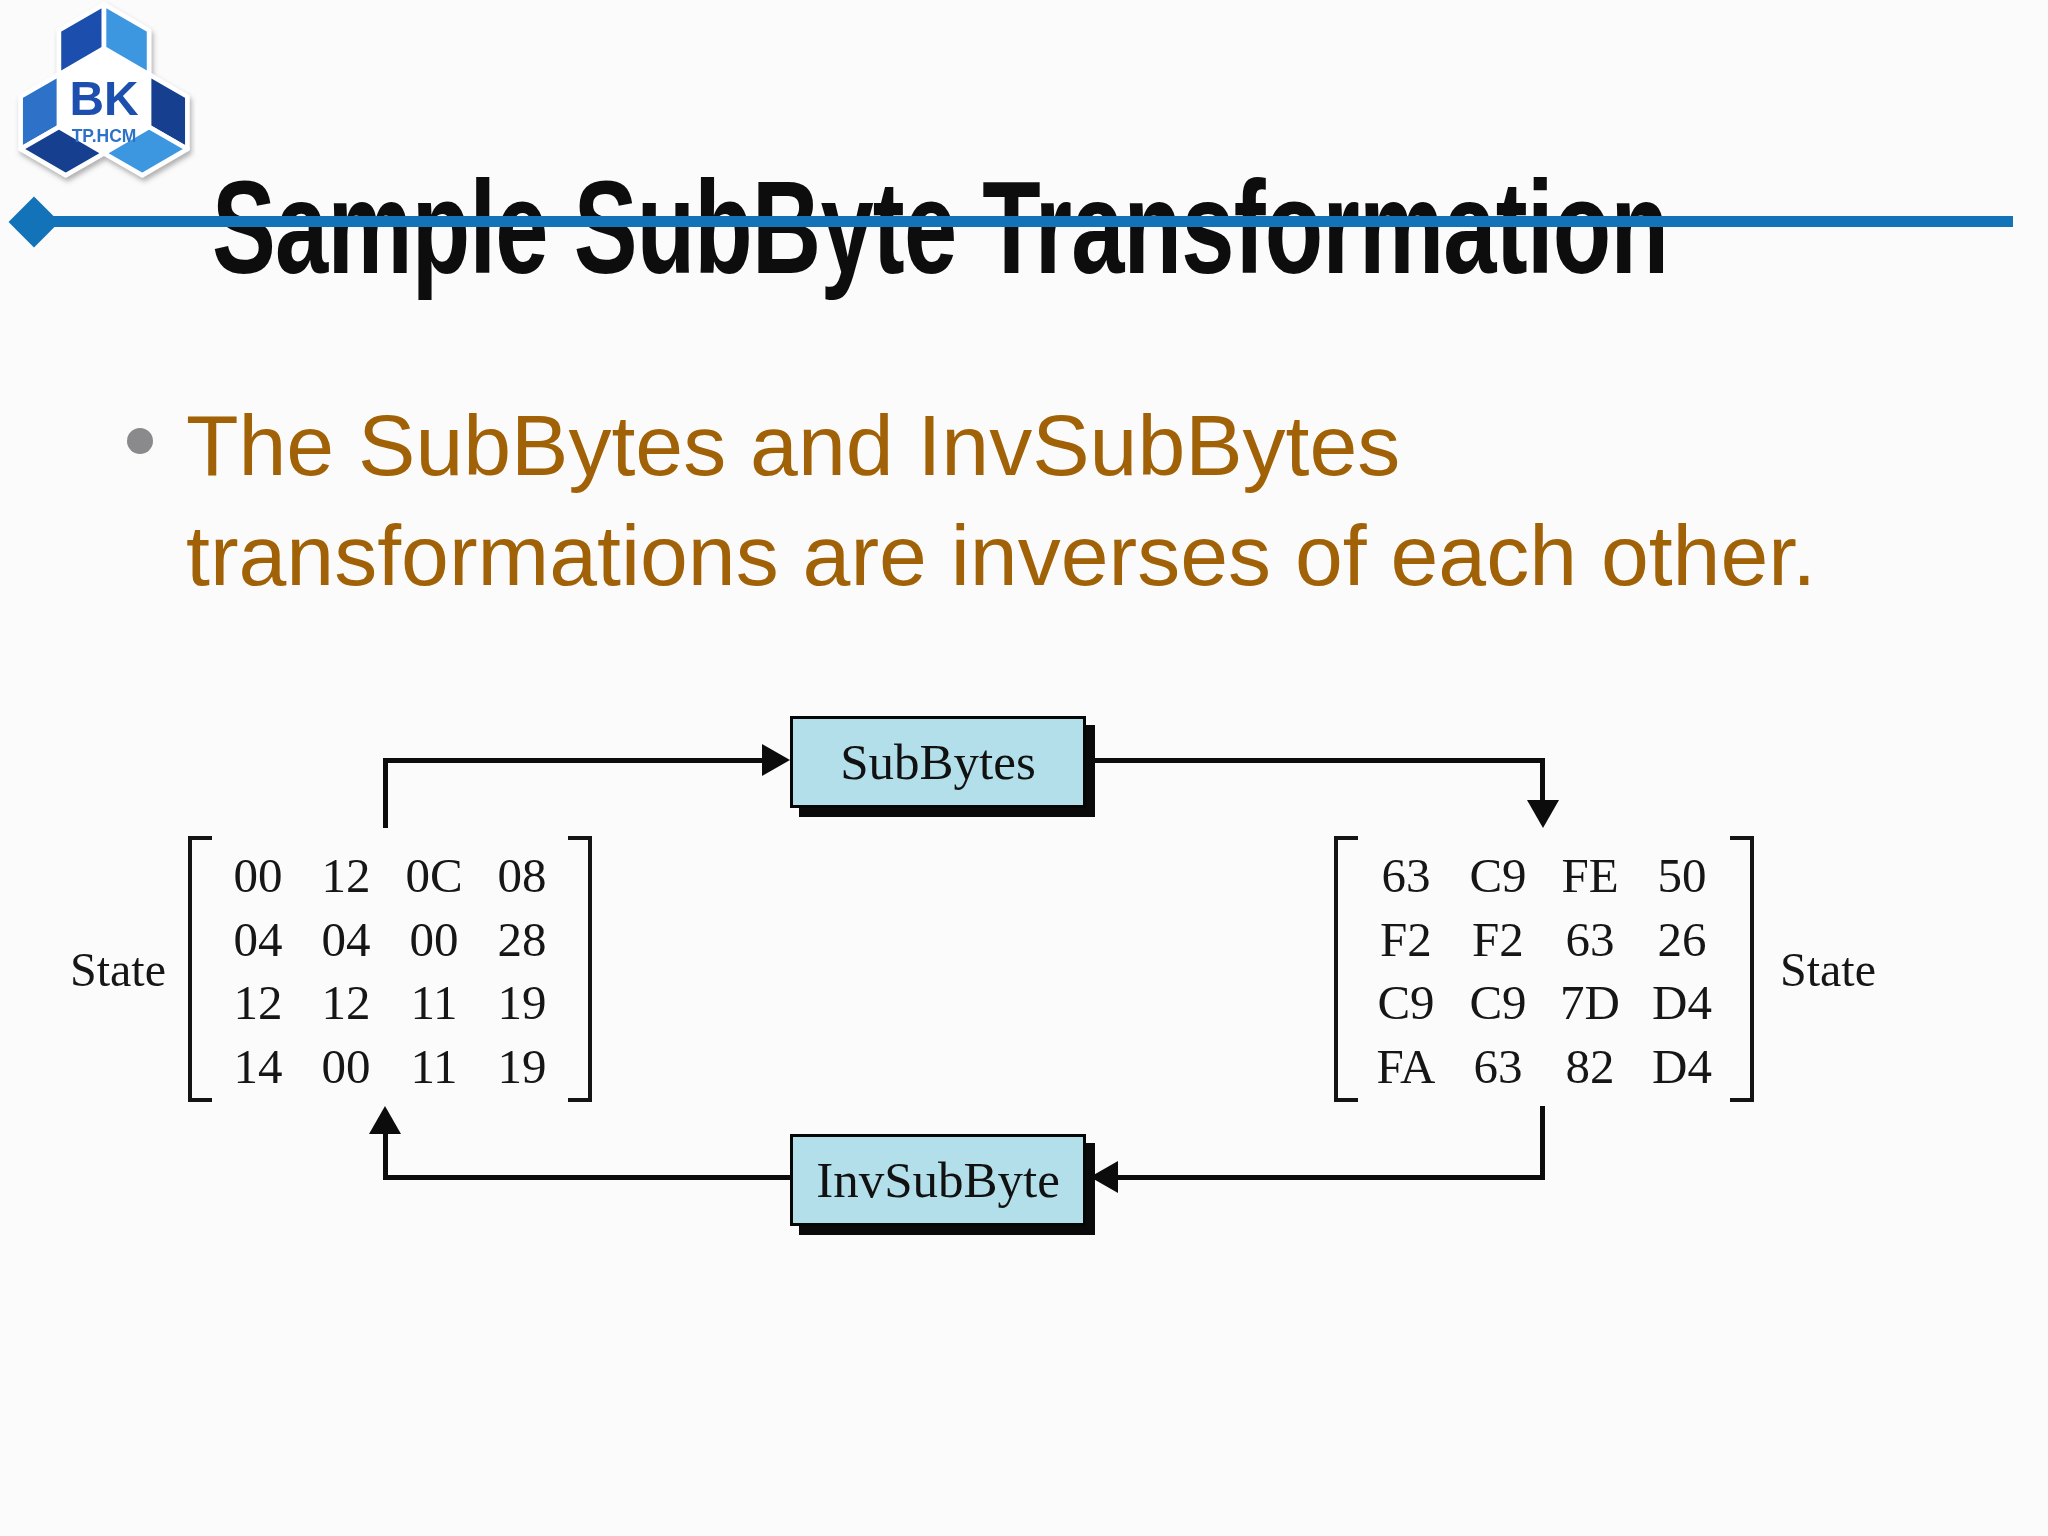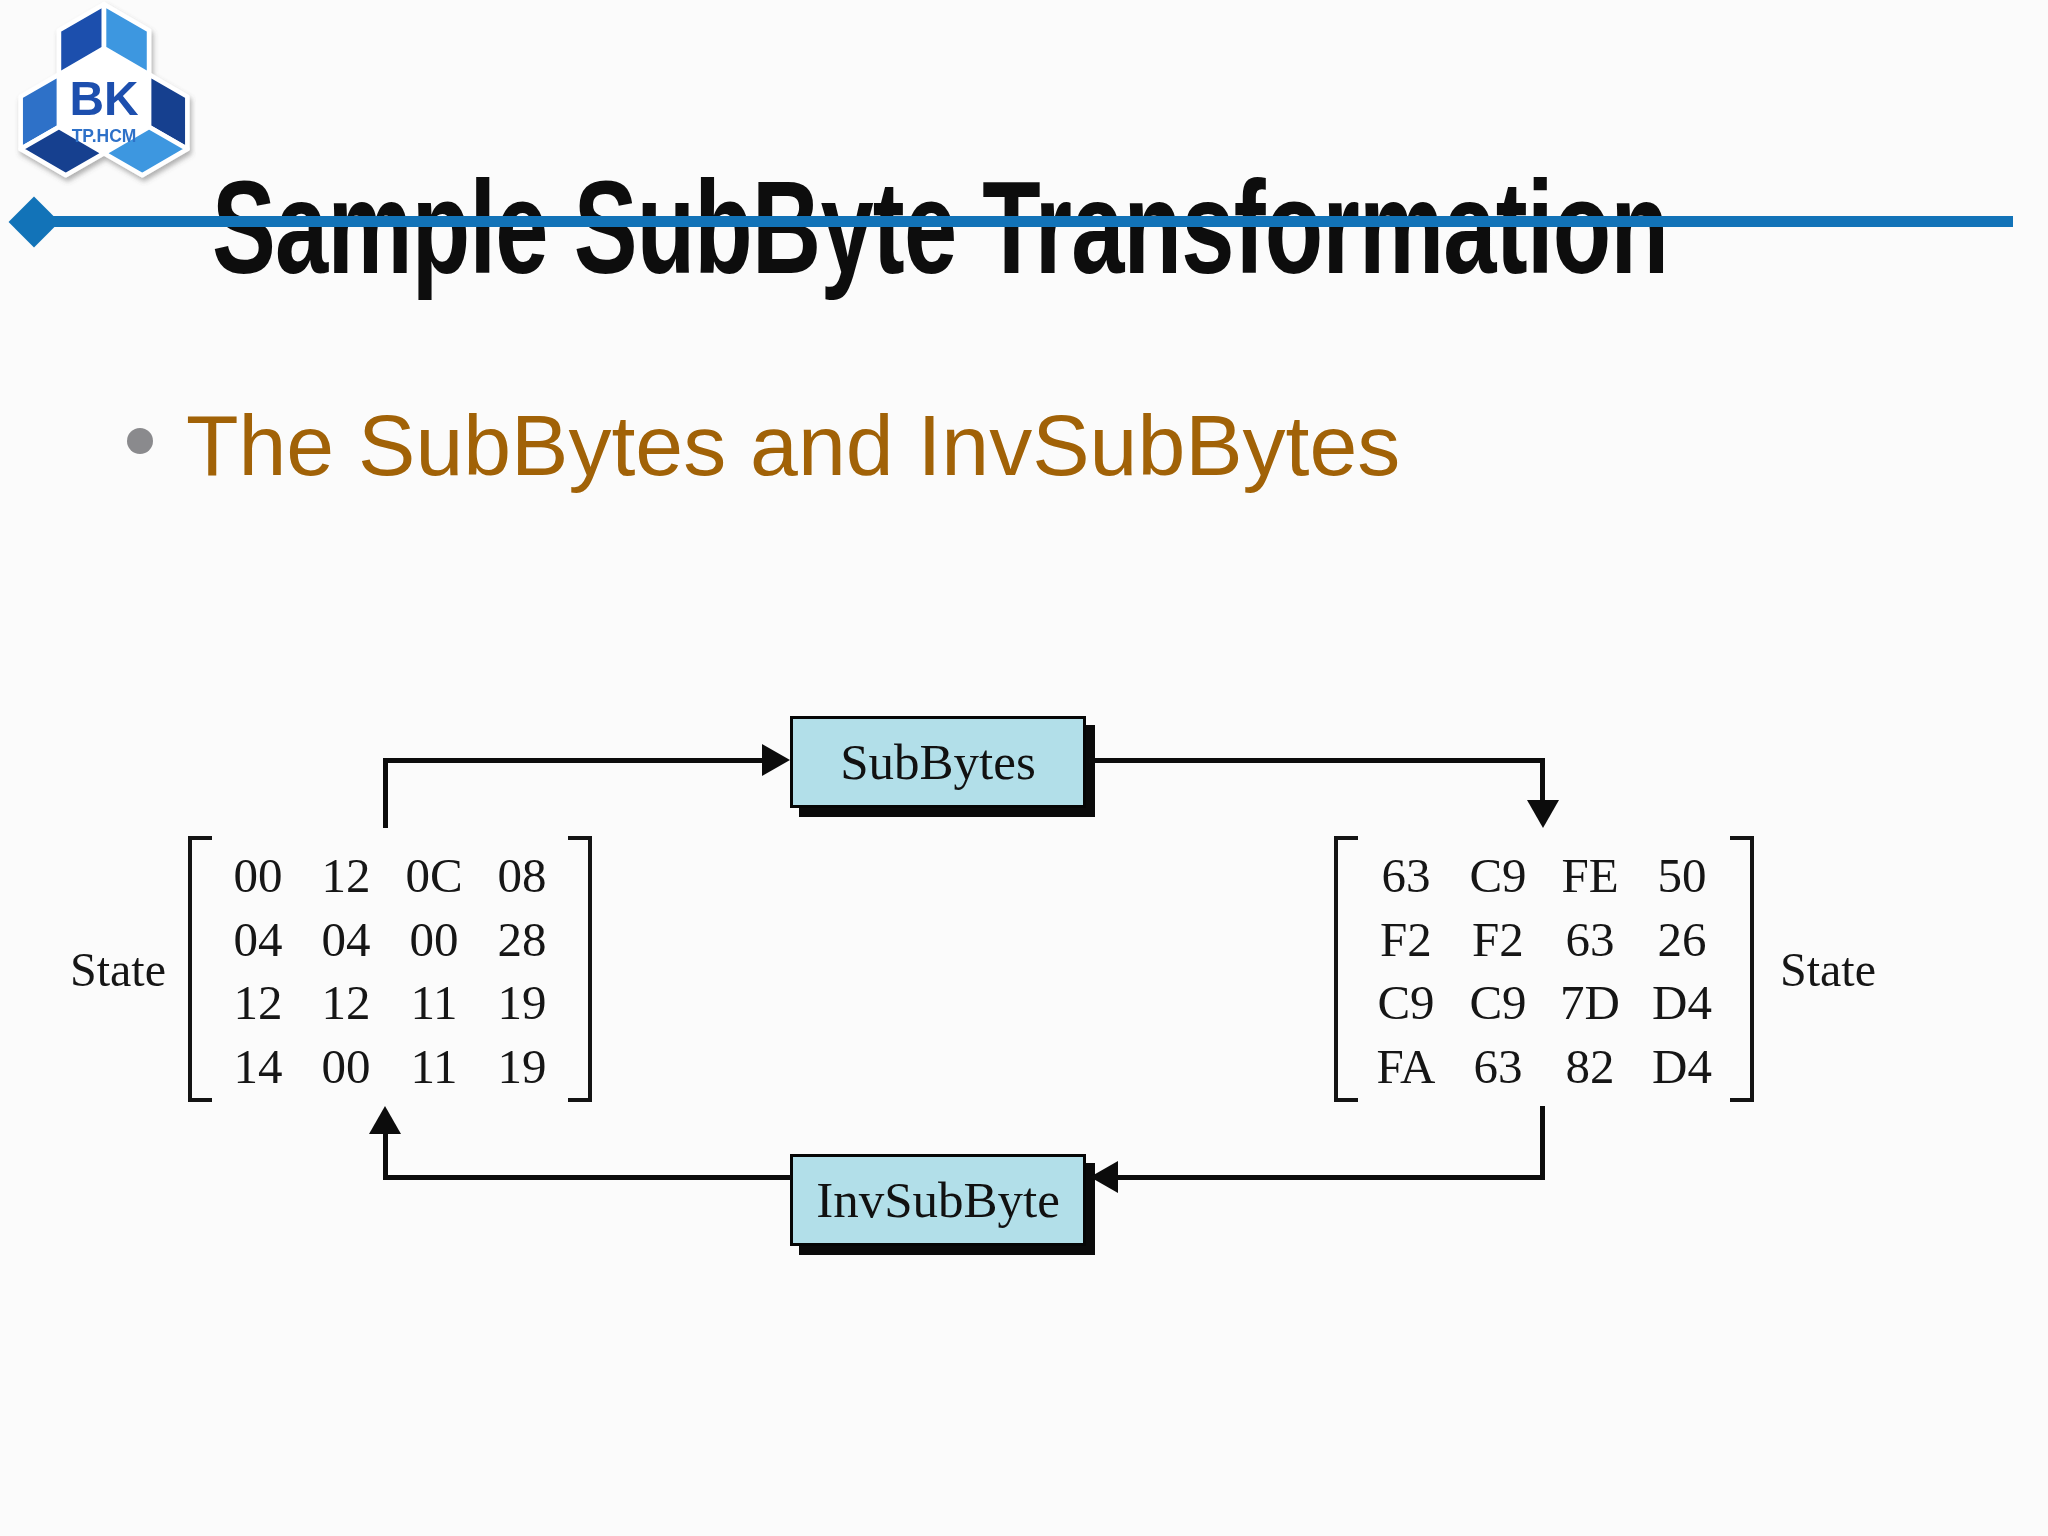--- a/index.html
+++ b/index.html
@@ -30,21 +30,21 @@
   }
   
   .pbox{
     position:absolute;width:290px;height:86px;
     background:#b2dfe9;border:3px solid #060606;
     box-shadow:9px 9px 0 0 #0a0a0a;
     display:flex;align-items:center;justify-content:center;
     font-family:"Liberation Serif",serif;font-size:51px;color:#111;
   }
   .pbox.subbyte{left:790px;top:716px;}
-  .pbox.invsubbyte{left:790px;top:1134px;margin-top:20px;}
+  .pbox.invsubbyte{left:790px;top:1134px;}
   .matrix{position:absolute;top:836px;height:266px;}
   .matrix.left{left:188px;width:404px;}
   .matrix.right{left:1334px;width:420px;}
   .bracket{position:absolute;top:0;bottom:0;width:24px;border:4px solid #141414;box-sizing:border-box;}
   .bracket.bl{left:0;border-right:none;}
   .bracket.br{right:0;border-left:none;}
   .matrix-grid{
     position:absolute;left:26px;right:26px;top:8px;bottom:4px;
     display:grid;grid-template-columns:repeat(4,1fr);grid-auto-rows:1fr;
   }
@@ -95,20 +95,21 @@
   </svg>
 
   <h1 class="title">Sample SubByte Transformation</h1>
 
   <div class="rule"></div>
   <div class="rule-diamond"></div>
 
   <div class="bullet-dot"></div>
   <div class="bullet-text">
     <div>The SubBytes and InvSubBytes</div>
+    <div>transformations are inverses of each other.</div>
   </div>
 
   <div class="pbox subbyte">
     <span>SubBytes</span>
   </div>
   <div class="pbox invsubbyte">
     <span>InvSubByte</span>
   </div>
 
   <div class="state-label left">State</div>

